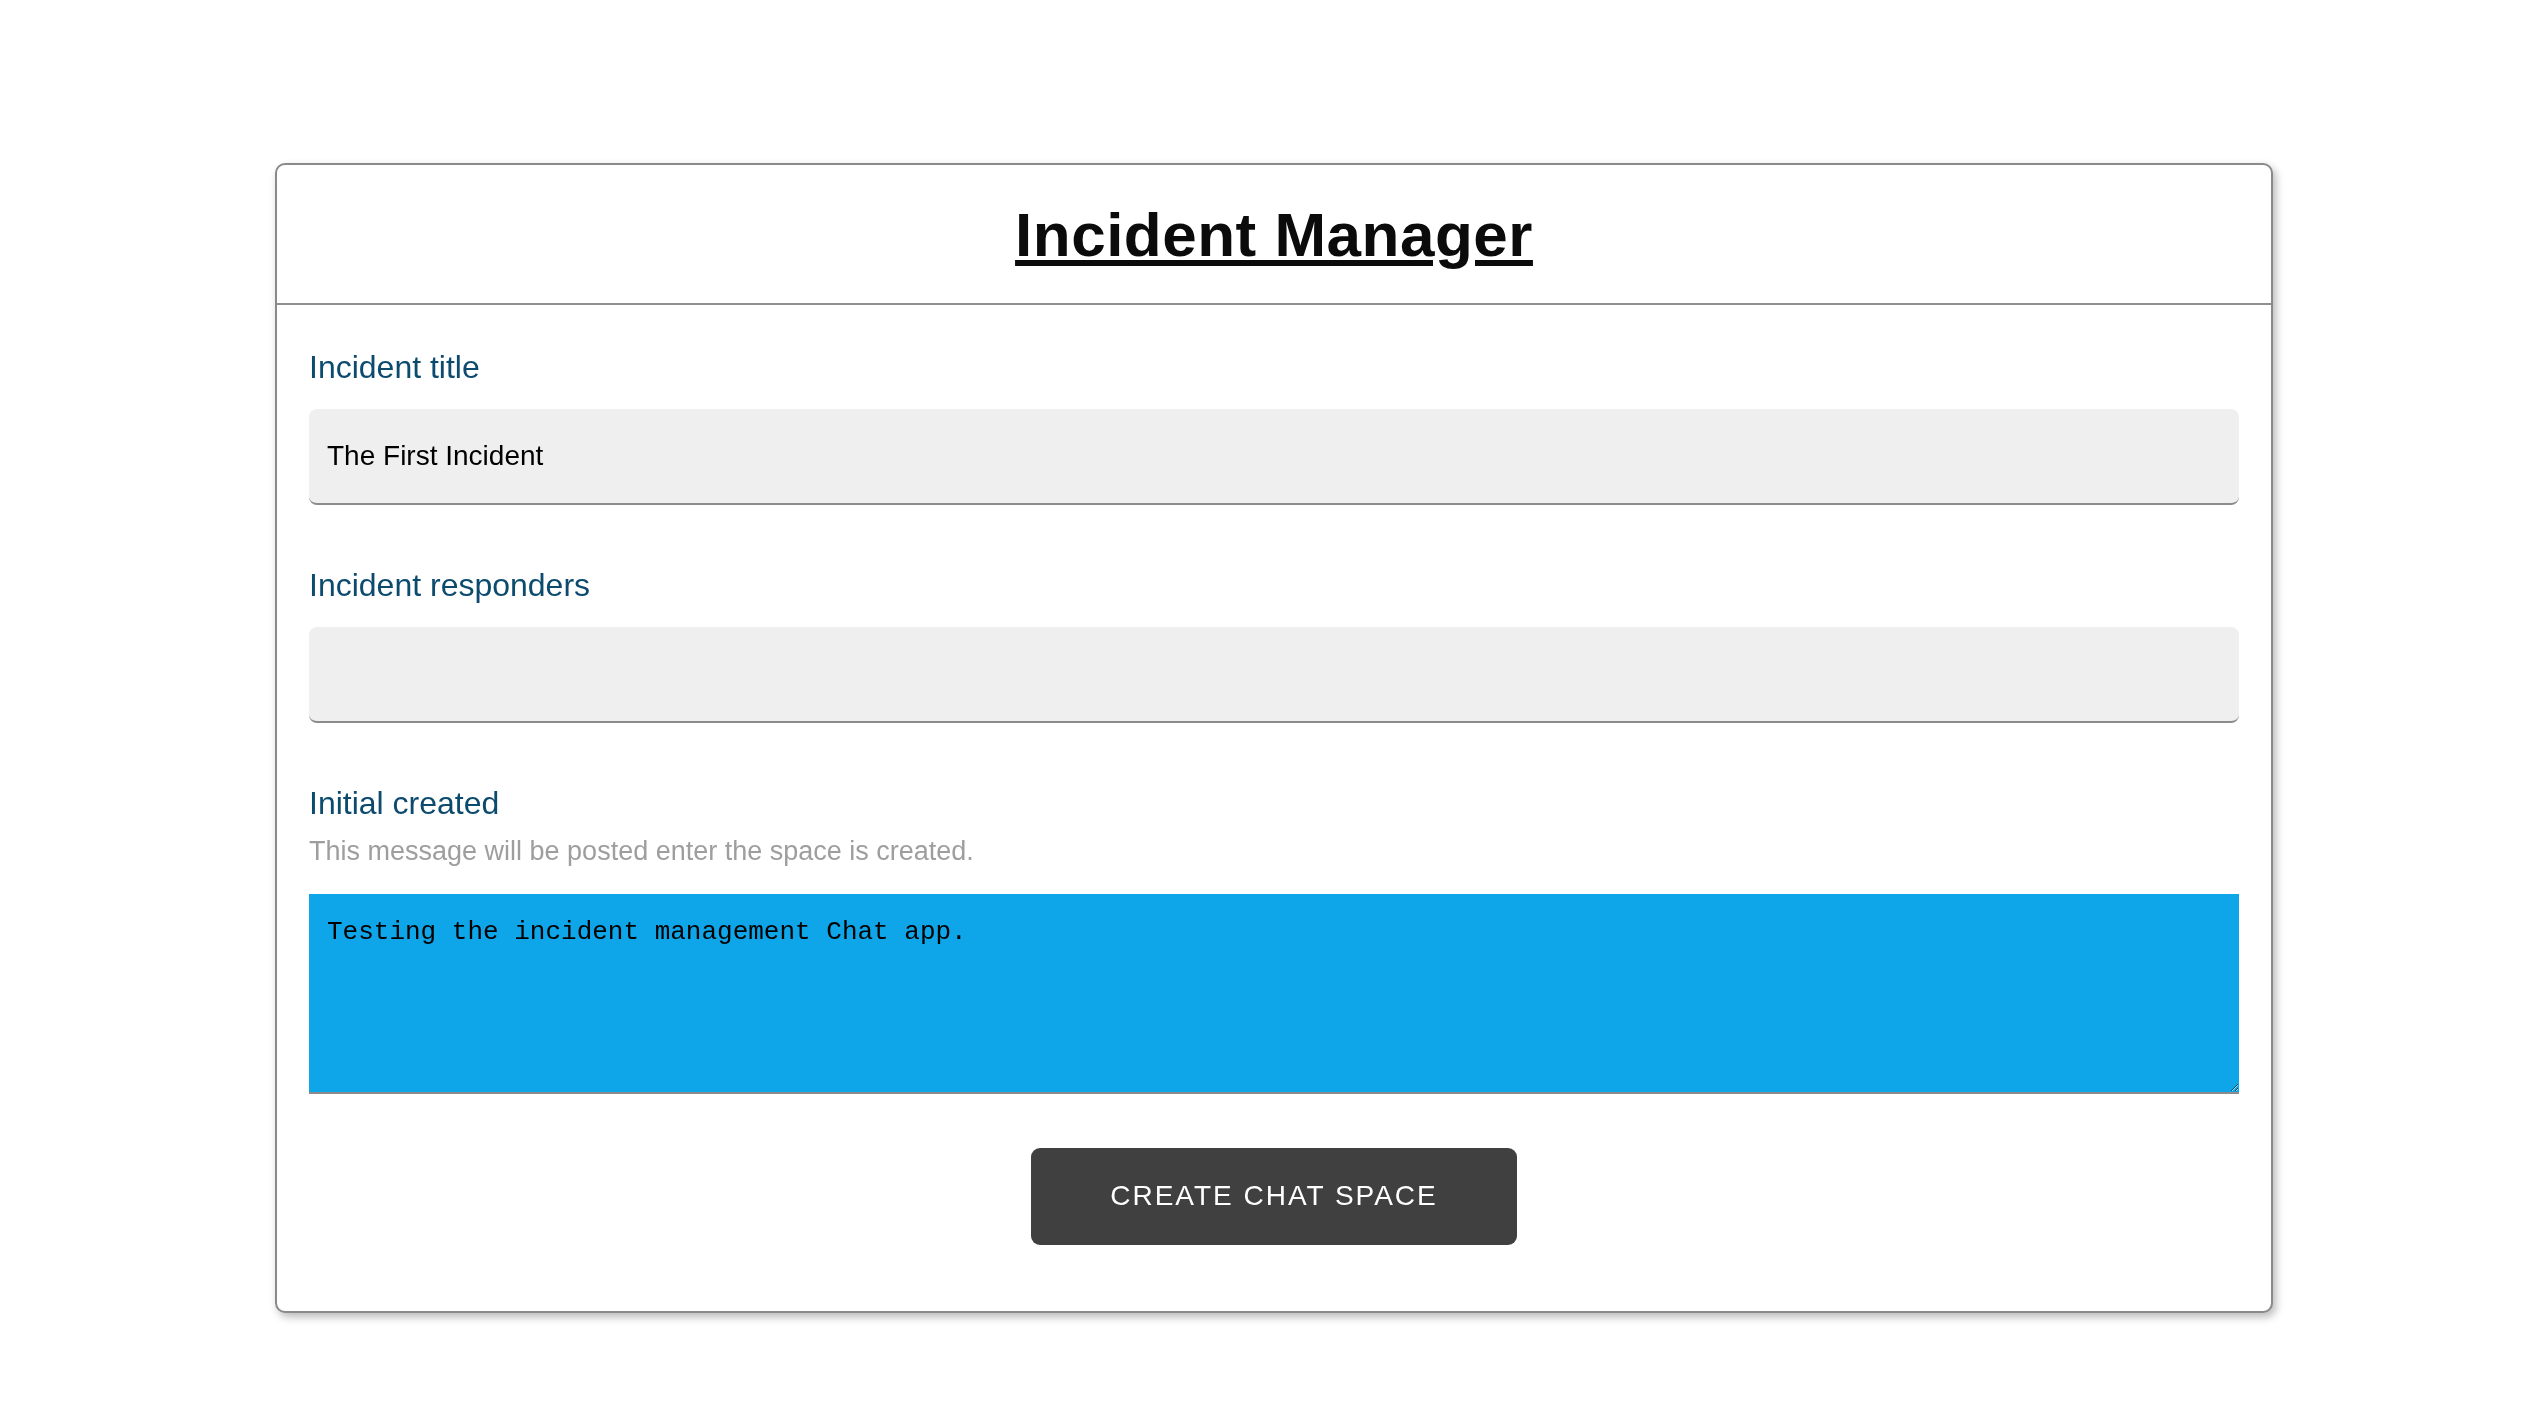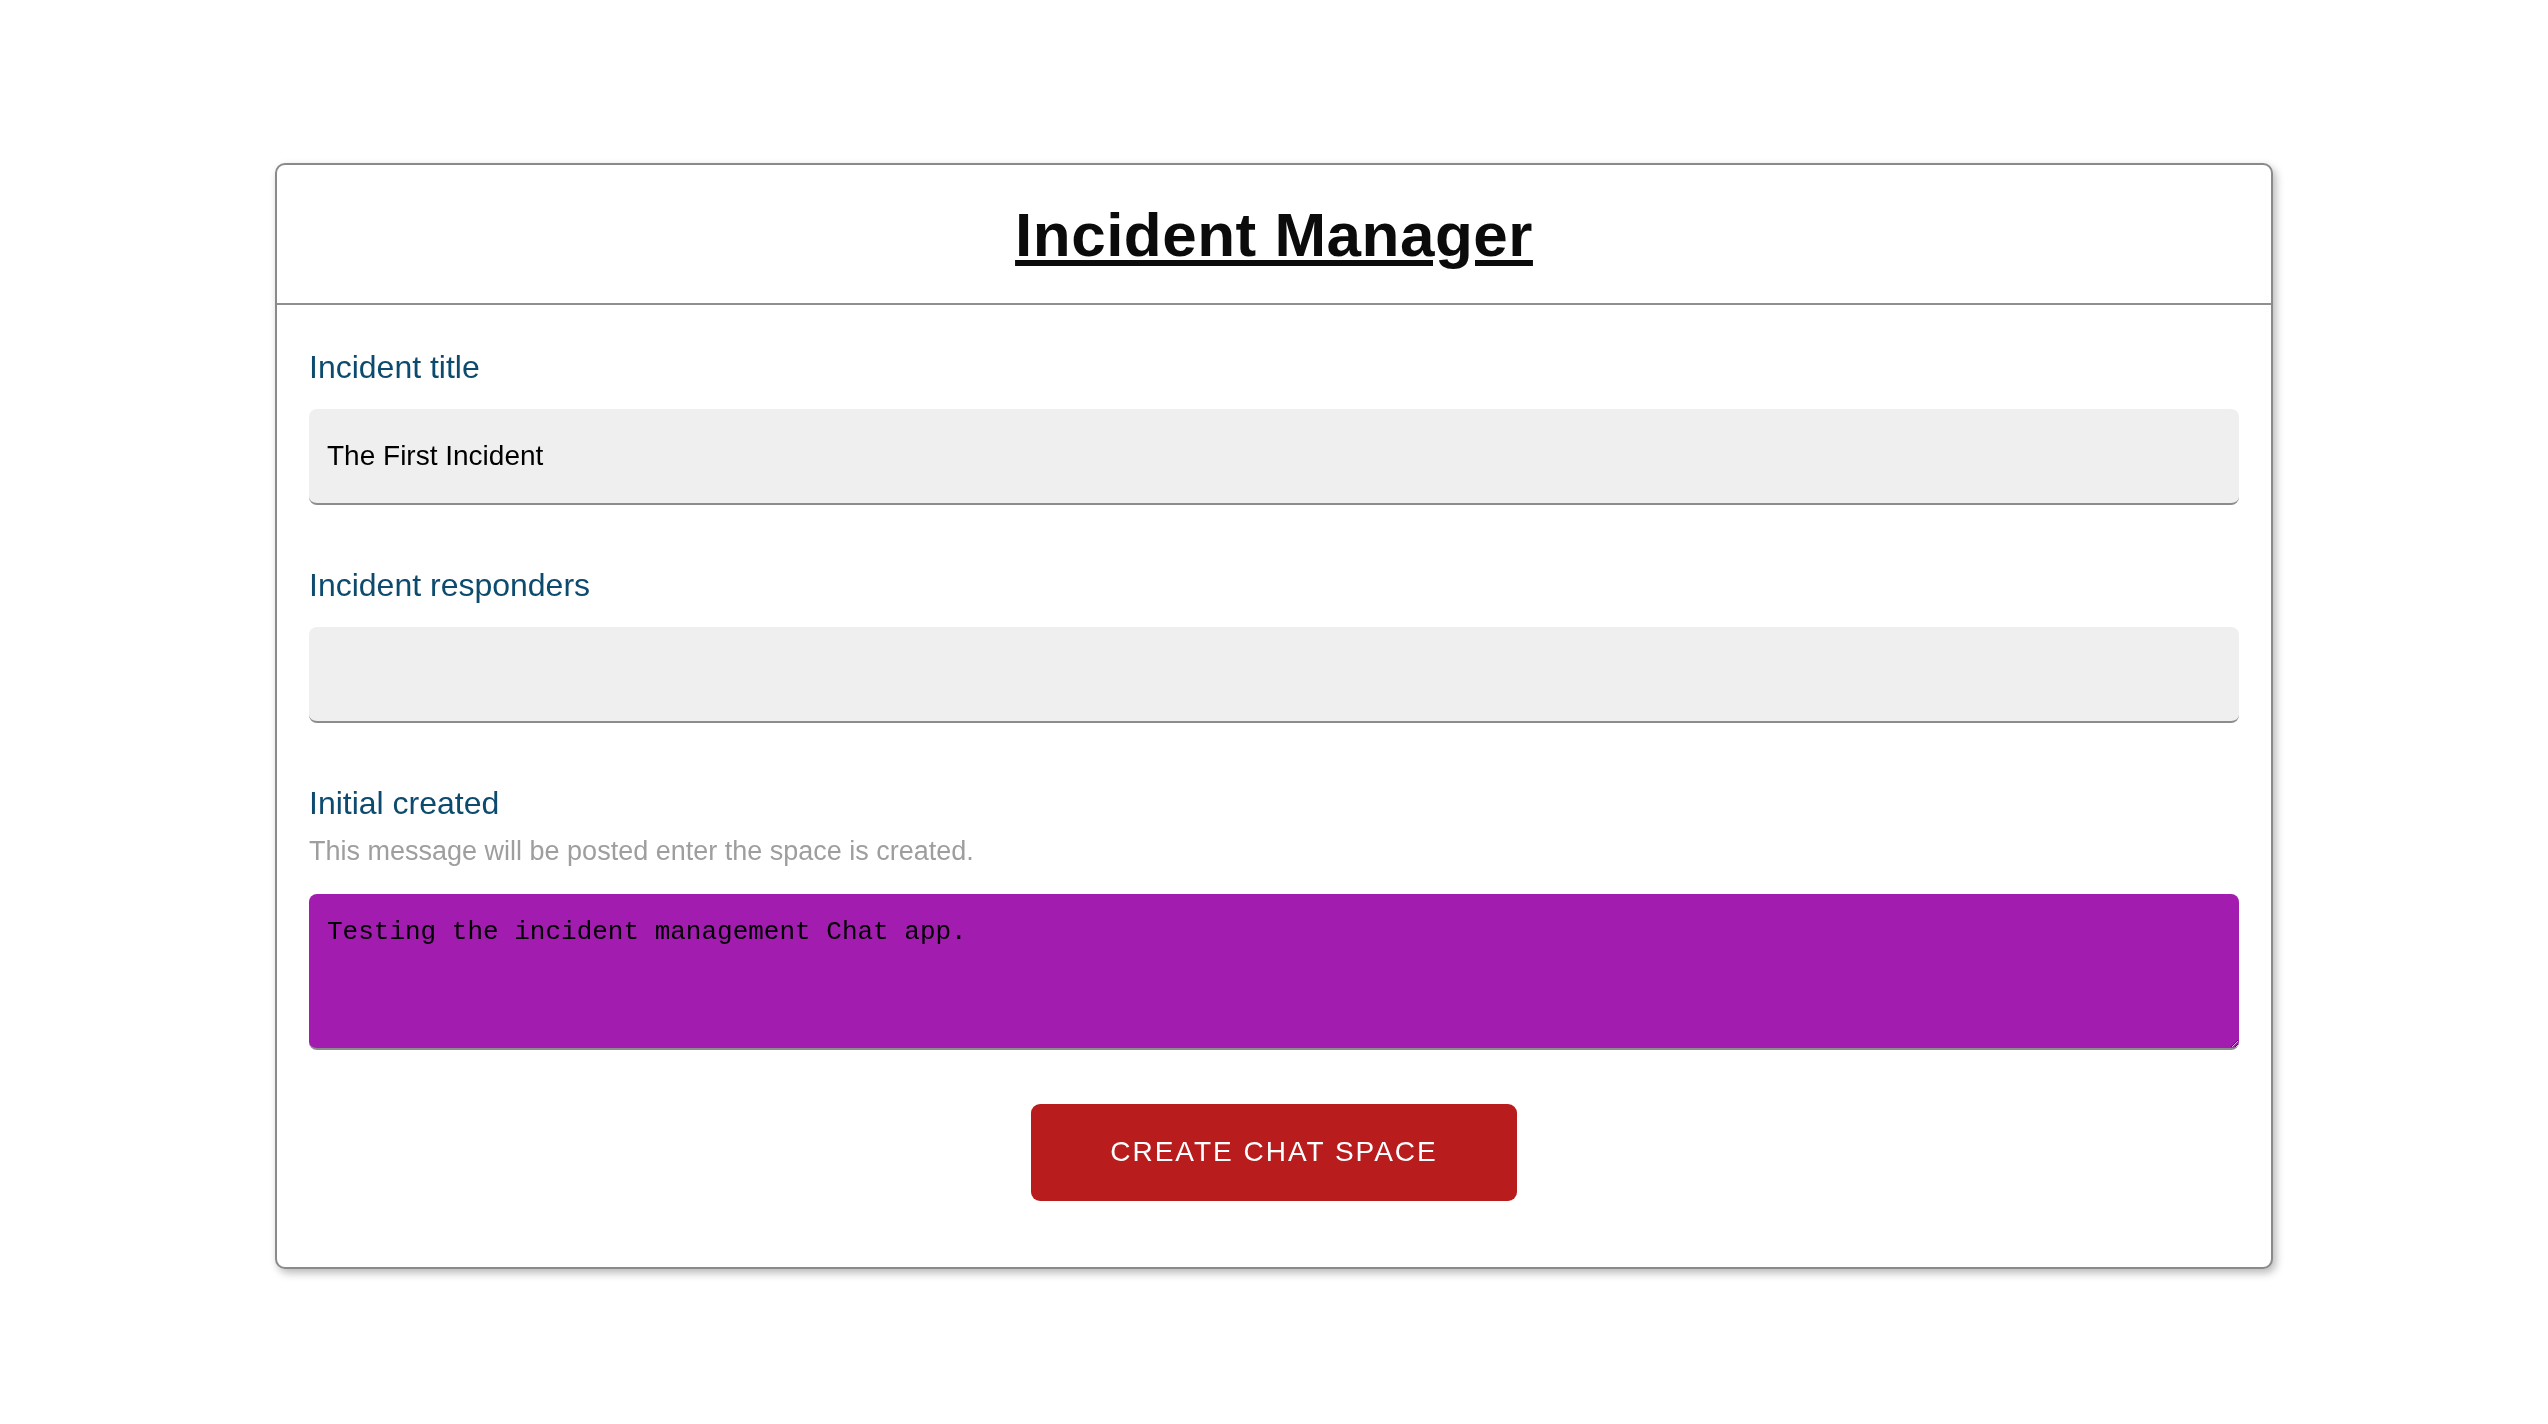--- a/index.html
+++ b/index.html
@@ -63,45 +63,45 @@
     padding: 0 18px;
     outline: none;
     border-radius: 8px;
   }
   .section { margin-top: 60px; }
   .section:first-child { margin-top: 0; }
   .section .text-input { margin-top: 22px; }
   textarea.message-input {
     display: block;
     width: 100%;
-    height: 156px;
+    height: 200px;
     margin-top: 20px;
-    background: #a21caf;
+    background: #0ea5e9;
     border: none;
     border-bottom: 2px solid #8c8c8c;
     font-family: "Liberation Mono", "DejaVu Sans Mono", monospace;
     font-size: 26px;
     color: #000000;
     padding: 22px 18px;
     outline: none;
     resize: both;
-    border-radius: 8px;
+    border-radius: 0;
     line-height: 1.3;
   }
   .button-row {
     margin-top: 54px;
     display: flex;
     justify-content: center;
   }
   .create-button {
     width: 486px;
     height: 97px;
     border: none;
     border-radius: 9px;
-    background: #b91c1c;
+    background: #404040;
     color: #ffffff;
     font-family: "Liberation Sans", sans-serif;
     font-size: 28px;
     letter-spacing: 2px;
     cursor: pointer;
   }
 </style>
 </head>
 <body>
 

